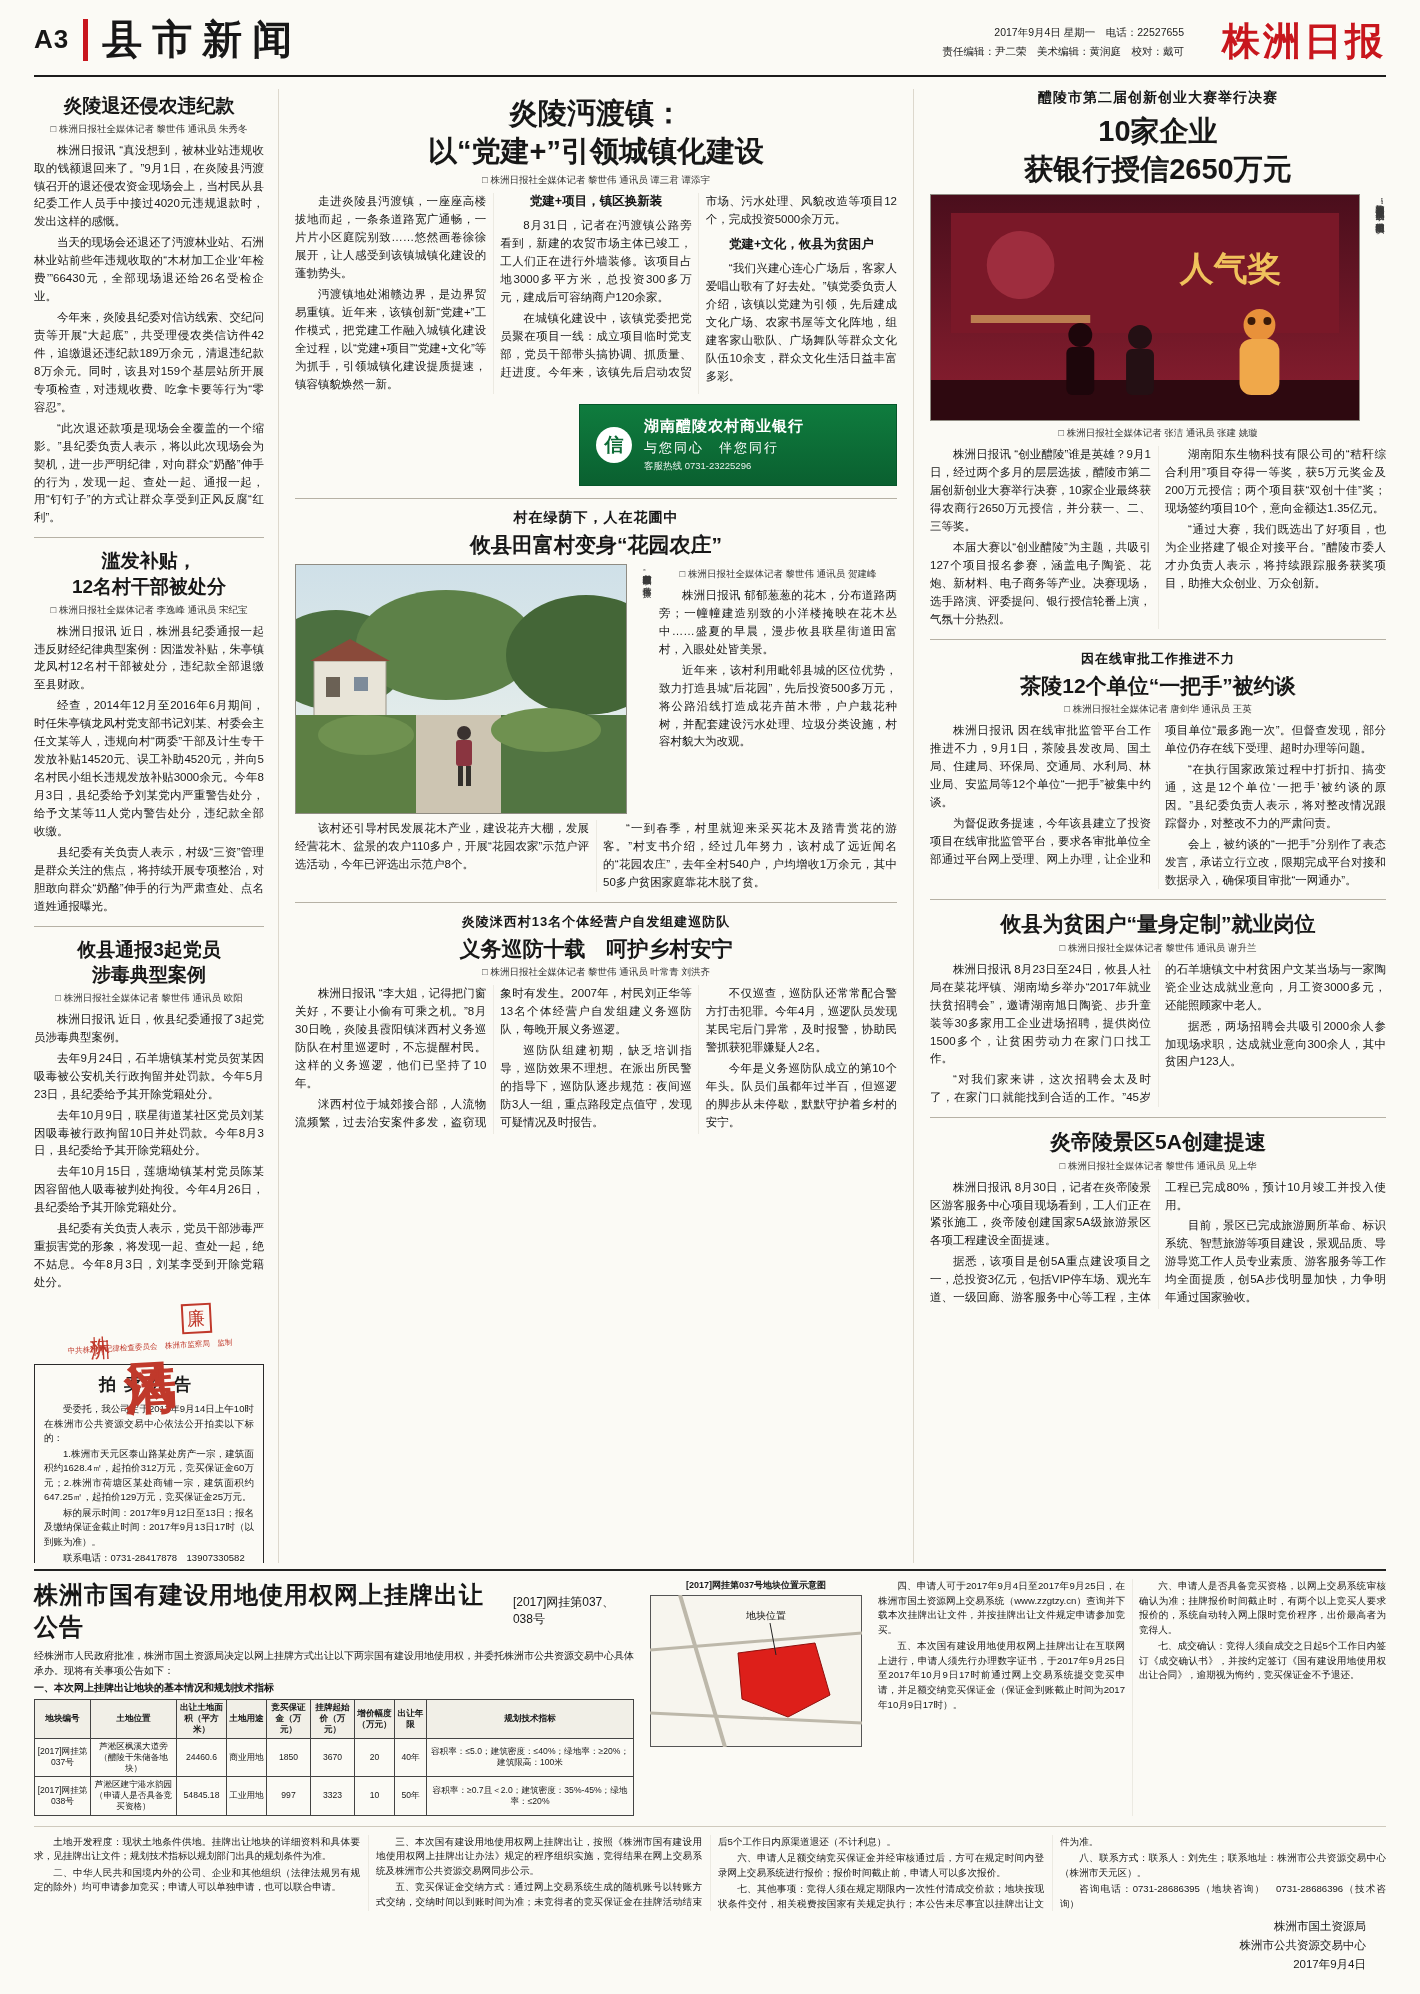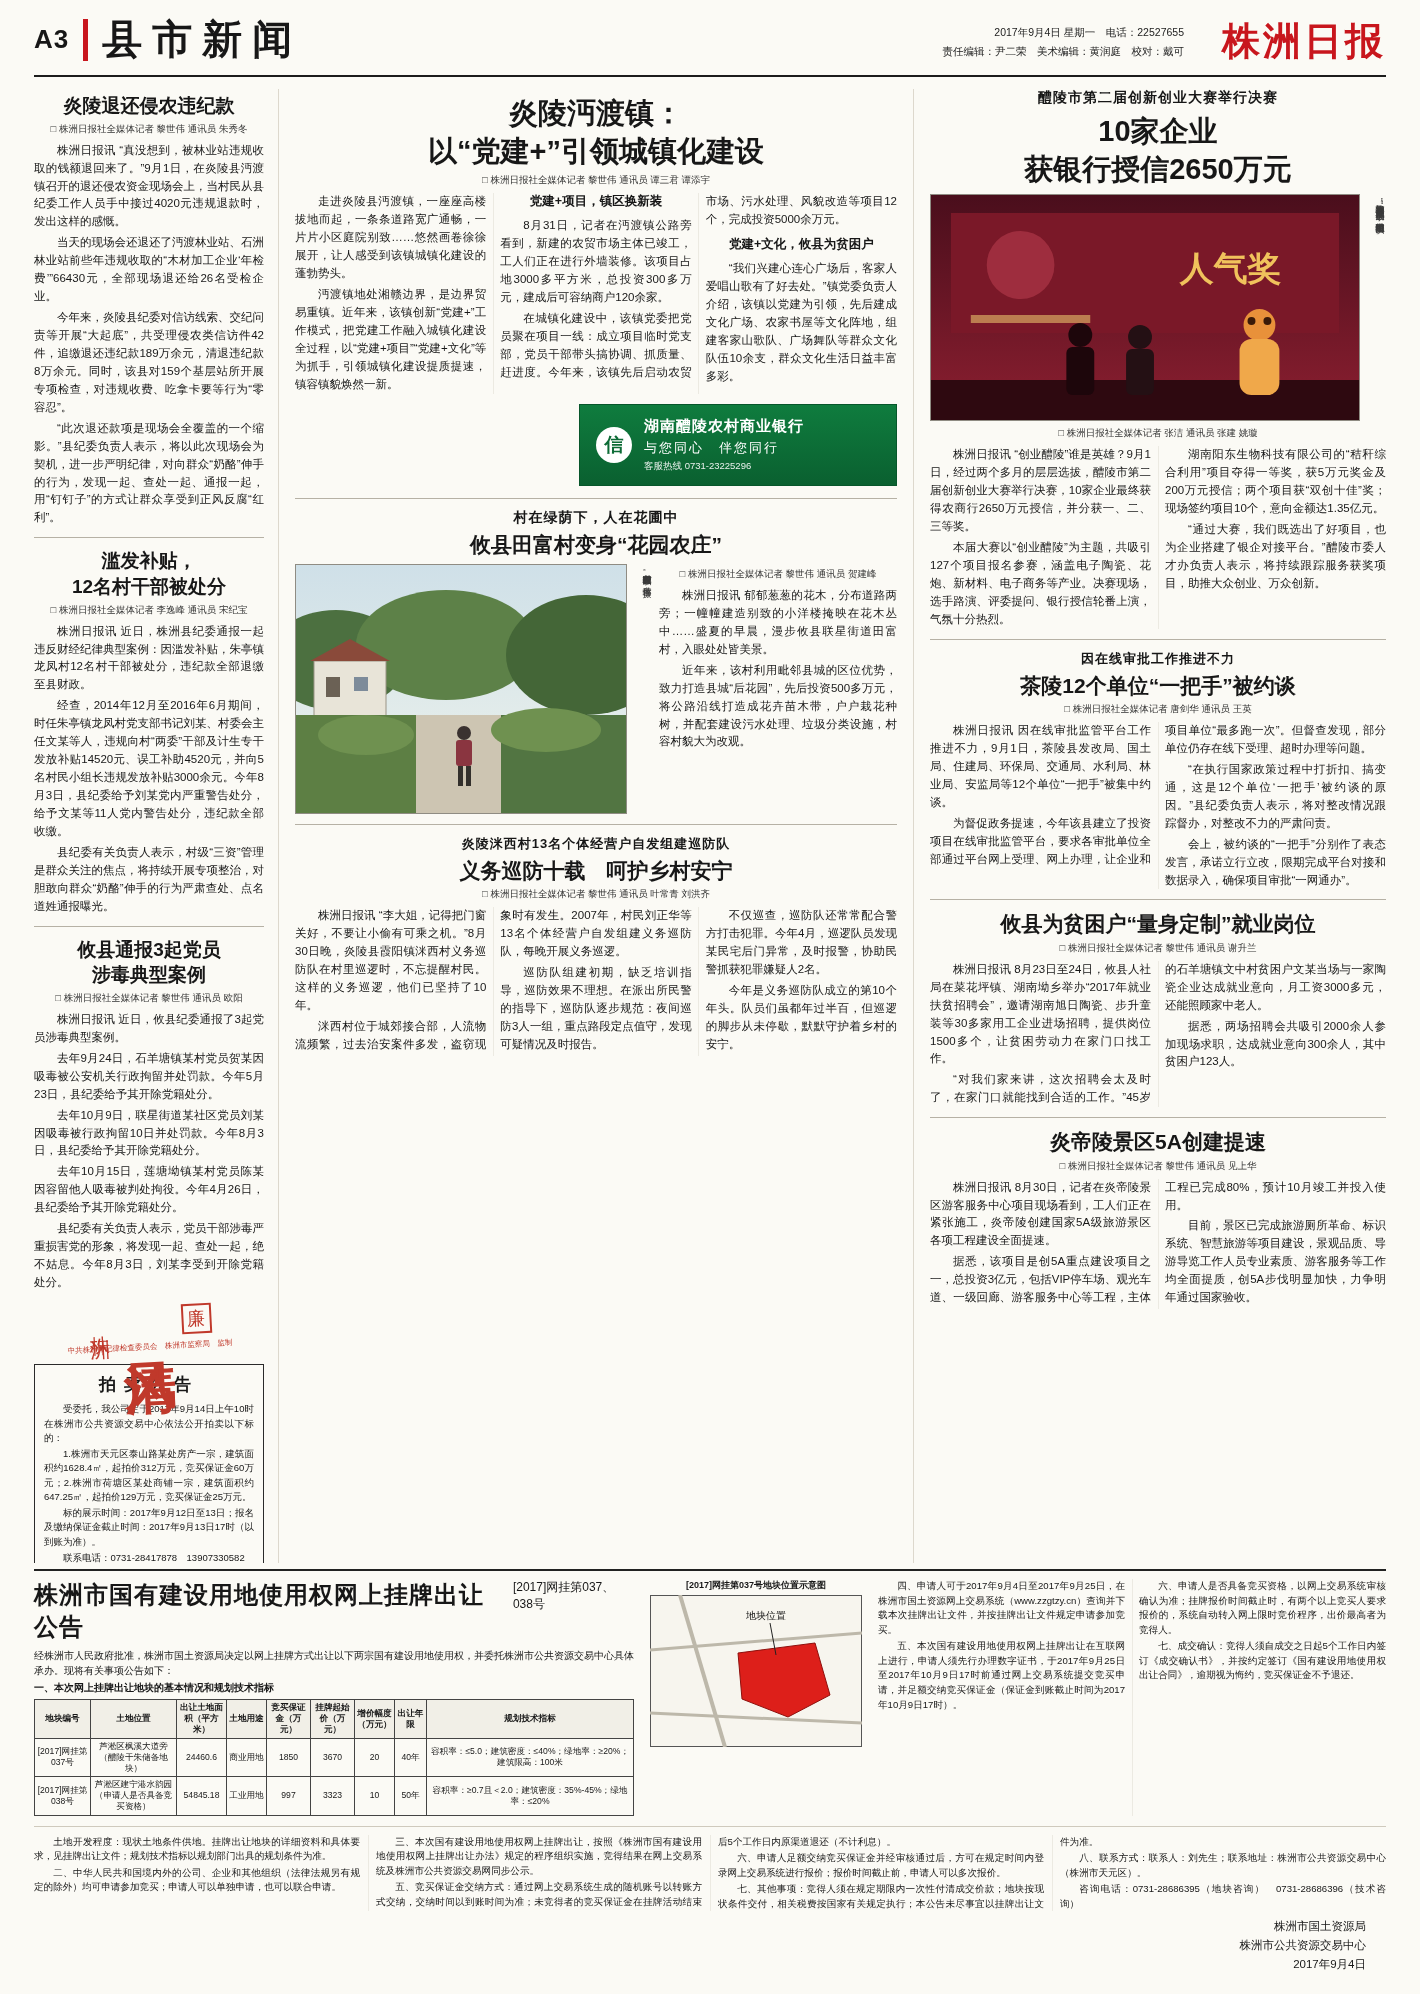--- a/index.html
+++ b/index.html
@@ -58,21 +58,21 @@
 .photo-frame{border:1px solid #8f8c83;line-height:0}
 .vcap{writing-mode:vertical-rl;font-size:9px;color:#3a3a3a;line-height:1.25;padding:4px 1px;width:20px;flex:none}
 .farm-top{display:flex;gap:6px;margin-top:6px}
 .farm-right{flex:1;min-width:0}
 .photo-row{display:flex;gap:6px;margin:6px 0}
 
 
 .announce{border-top:2px solid #222;margin-top:6px;padding-top:8px;position:relative}
 .ann-top{display:flex;gap:16px}
 .ann-left{width:600px;flex:none}
-.ann-title-row{display:flex;align-items:flex-start;gap:25px}
+.ann-title-row{display:flex;align-items:center;gap:25px}
 .ann-title{font-size:24px;font-weight:bold;letter-spacing:1px}
 .ann-no{font-size:12px;font-weight:normal}
 .ann-intro{font-size:10px;line-height:1.5;text-align:justify;margin:5px 0 3px}
 .ann-clause{font-size:10px;font-weight:bold;margin-bottom:4px}
 .land-table{width:100%;border-collapse:collapse;table-layout:fixed;font-size:8.6px}
 .land-table th,.land-table td{border:1px solid #444;padding:2px;text-align:center;line-height:1.3;word-break:break-all}
 .land-table th{font-weight:bold;background:#f1efe7}
 .ann-map{width:212px;flex:none}
 .map-title{font-size:9px;font-weight:bold;text-align:center;margin-bottom:3px}
 .ann-right{flex:1;column-count:2;column-gap:14px;column-rule:1px solid #eceae2}
@@ -225,20 +225,24 @@
           </div>
           <div class="vcap">该村村民在自家花圃中劳作。 黎世伟 摄</div>
           <div class="farm-right">
             <div class="byline">□ 株洲日报社全媒体记者 黎世伟 通讯员 贺建峰</div>
             <div>
                 <p class="para">株洲日报讯 郁郁葱葱的花木，分布道路两旁；一幢幢建造别致的小洋楼掩映在花木丛中……盛夏的早晨，漫步攸县联星街道田富村，入眼处处皆美景。</p>
                 <p class="para">近年来，该村利用毗邻县城的区位优势，致力打造县城“后花园”，先后投资500多万元，将公路沿线打造成花卉苗木带，户户栽花种树，并配套建设污水处理、垃圾分类设施，村容村貌大为改观。</p>
               </div>
           </div>
         </div>
+        <div class="cols2" style="margin-top:6px">
+            <p class="para">该村还引导村民发展花木产业，建设花卉大棚，发展经营花木、盆景的农户110多户，开展“花园农家”示范户评选活动，今年已评选出示范户8个。</p>
+            <p class="para">“一到春季，村里就迎来采买花木及踏青赏花的游客。”村支书介绍，经过几年努力，该村成了远近闻名的“花园农庄”，去年全村540户，户均增收1万余元，其中50多户贫困家庭靠花木脱了贫。</p>
+          </div>
       </div>
 
       <hr class="sep">
 
       <div>
         <div class="kicker" style="font-size:13px">炎陵洣西村13名个体经营户自发组建巡防队</div>
         <h2 class="title-xl">义务巡防十载　呵护乡村安宁</h2>
         <div class="byline">□ 株洲日报社全媒体记者 黎世伟 通讯员 叶常青 刘洪齐</div>
         <div class="cols3">
             <p class="para">株洲日报讯 “李大姐，记得把门窗关好，不要让小偷有可乘之机。”8月30日晚，炎陵县霞阳镇洣西村义务巡防队在村里巡逻时，不忘提醒村民。这样的义务巡逻，他们已坚持了10年。</p>

